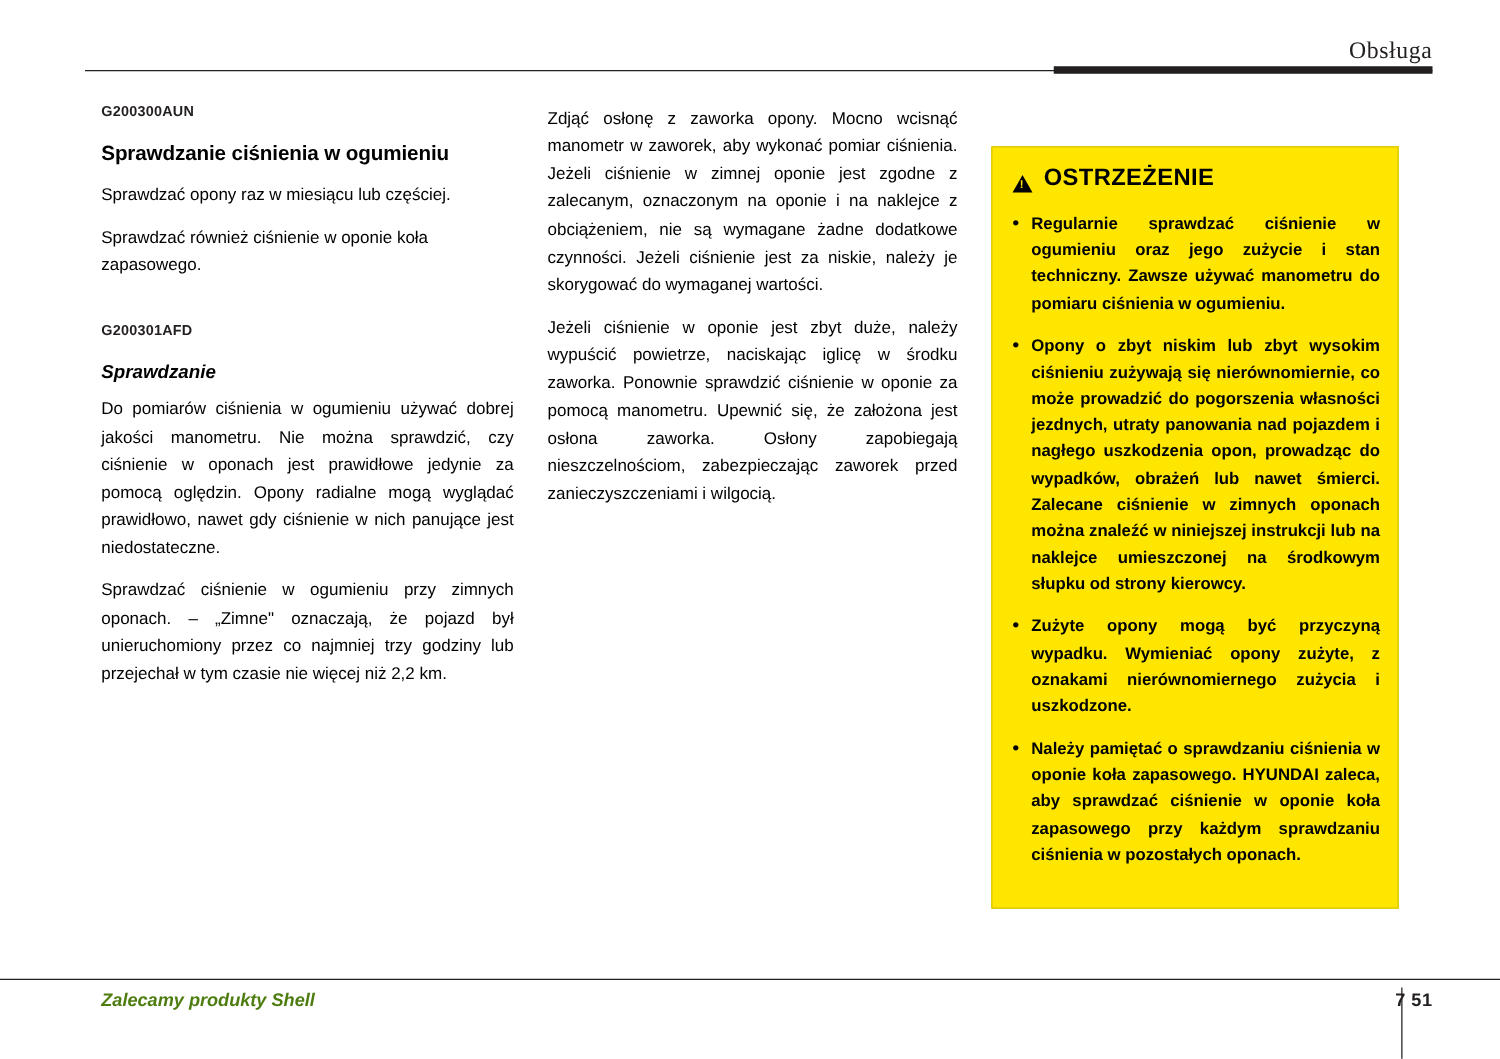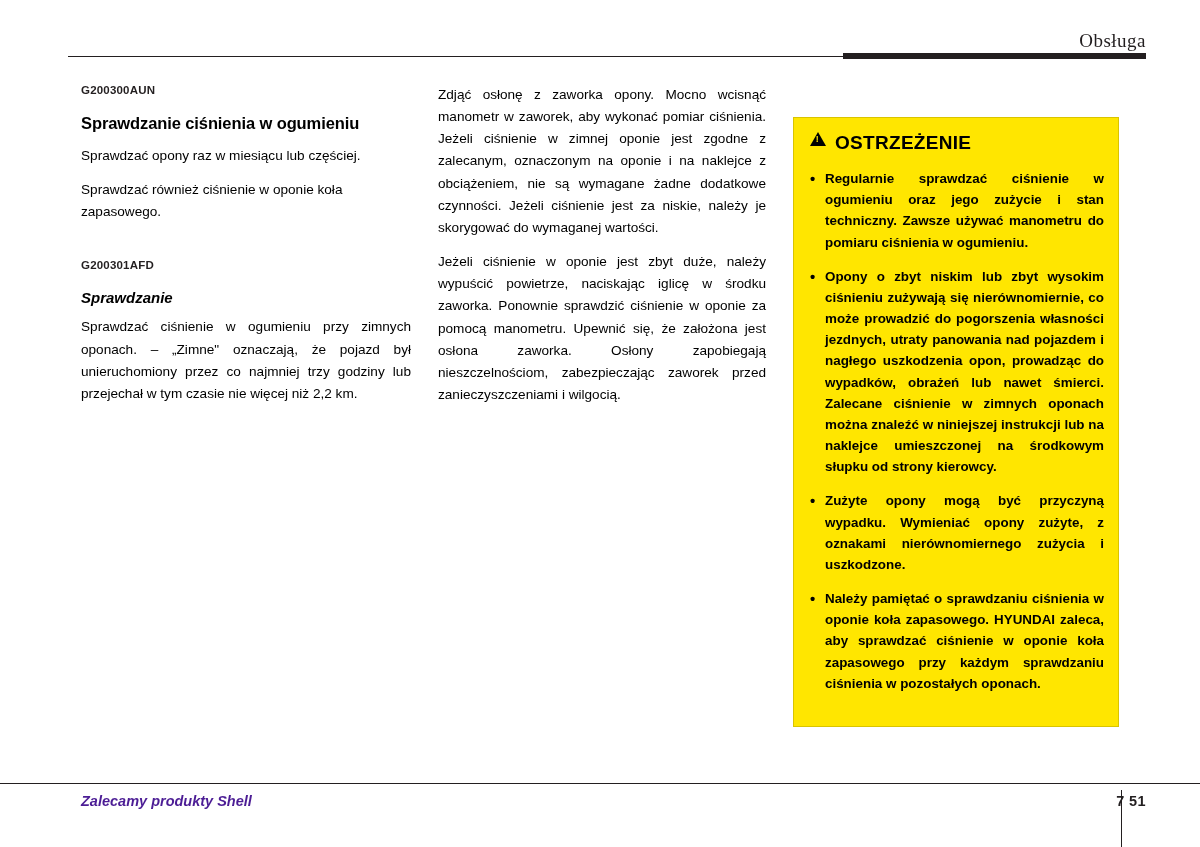--- a/index.html
+++ b/index.html
@@ -103,21 +103,21 @@
     top: 117px;
     left: 793px;
     width: 326px;
     background: #ffe600;
     border: 1px solid #d9c400;
     padding: 12px 14px 16px 14px;
     box-sizing: border-box;
   }
   .warning-head {
     display: flex;
-    align-items: flex-start;
+    align-items: flex-end;
     gap: 9px;
     margin: 2px 0 14px 2px;
   }
   .warn-tri {
     width: 0; height: 0;
     border-left: 8px solid transparent;
     border-right: 8px solid transparent;
     border-bottom: 14px solid #000;
     position: relative;
   }
@@ -178,21 +178,21 @@
     right: 0;
     height: 26px;
   }
   .footer-left {
     position: absolute;
     left: 81px;
     top: 0;
     font-size: 14.5px;
     font-weight: bold;
     font-style: italic;
-    color: #4c1d95;
+    color: #4d7c0f;
   }
   .footer-center {
     position: absolute;
     left: 0; right: 0;
     top: 1px;
     text-align: center;
     font-size: 13.5px;
     color: #231f20;
   }
   .footer-right {
@@ -224,20 +224,21 @@
     <div class="header-rule-thick"></div>
   </div>
 
   <div class="col col-1">
     <p class="code">G200300AUN</p>
     <h2 class="section-title">Sprawdzanie ciśnienia w ogumieniu</h2>
     <p class="body nojust">Sprawdzać opony raz w miesiącu lub częściej.</p>
     <p class="body nojust">Sprawdzać również ciśnienie w oponie koła zapasowego.</p>
     <p class="code second">G200301AFD</p>
     <h3 class="sub-title">Sprawdzanie</h3>
+    <p class="body">Do pomiarów ciśnienia w ogumieniu używać dobrej jakości manometru. Nie można sprawdzić, czy ciśnienie w oponach jest prawidłowe jedynie za pomocą oględzin. Opony radialne mogą wyglądać prawidłowo, nawet gdy ciśnienie w nich panujące jest niedostateczne.</p>
     <p class="body last">Sprawdzać ciśnienie w ogumieniu przy zimnych oponach. – „Zimne" oznaczają, że pojazd był unieruchomiony przez co najmniej trzy godziny lub przejechał w tym czasie nie więcej niż 2,2 km.</p>
   </div>
 
   <div class="col col-2">
     <p class="body">Zdjąć osłonę z zaworka opony. Mocno wcisnąć manometr w zaworek, aby wykonać pomiar ciśnienia. Jeżeli ciśnienie w zimnej oponie jest zgodne z zalecanym, oznaczonym na oponie i na naklejce z obciążeniem, nie są wymagane żadne dodatkowe czynności. Jeżeli ciśnienie jest za niskie, należy je skorygować do wymaganej wartości.</p>
     <p class="body last">Jeżeli ciśnienie w oponie jest zbyt duże, należy wypuścić powietrze, naciskając iglicę w środku zaworka. Ponownie sprawdzić ciśnienie w oponie za pomocą manometru. Upewnić się, że założona jest osłona zaworka. Osłony zapobiegają nieszczelnościom, zabezpieczając zaworek przed zanieczyszczeniami i wilgocią.</p>
   </div>
 
   <div class="warning-box">
     <div class="warning-head">

